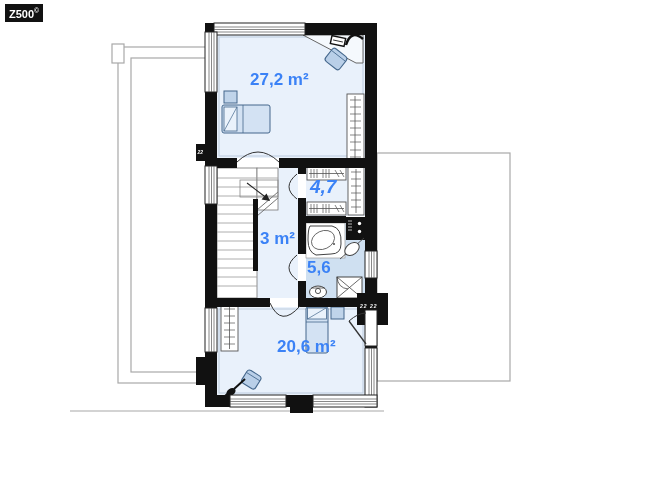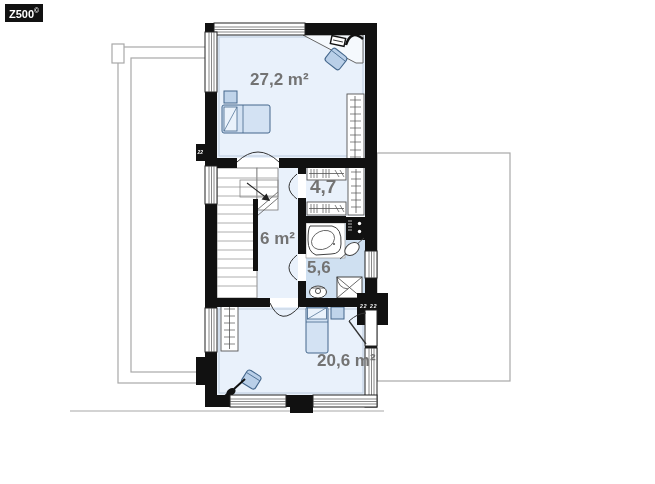--- a/index.html
+++ b/index.html
@@ -1,21 +1,21 @@
 <!DOCTYPE html>
 <html><head>
 <meta charset="utf-8">
 <style>
   html,body{margin:0;padding:0;background:#ffffff;}
   #stage{position:relative;width:655px;height:484px;background:#ffffff;overflow:hidden;
          font-family:"Liberation Sans",sans-serif;}
   .watermark{position:absolute;left:5px;top:4px;background:#111;color:#fff;
              font-size:11px;font-weight:bold;padding:1px 4px 2px 4px;line-height:12px;}
   .watermark sup{font-size:7px;}
-  .room-label{position:absolute;color:#737373;font-weight:bold;white-space:nowrap;
+  .room-label{position:absolute;color:#3b82f6;font-weight:bold;white-space:nowrap;
               font-size:17px;letter-spacing:0px;}
   .lbl-47{font-size:19px;}
   svg{position:absolute;left:0;top:0;}
 </style>
 </head>
 <body>
 
 <div id="stage">
 
   <svg width="655" height="484" viewBox="0 0 655 484">
@@ -289,17 +289,17 @@
       <g>
         <line x1="366" y1="344" x2="349" y2="321" stroke-width="1.3"></line>
         <path d="M349,321 Q358,313 366,313"></path>
       </g>
     </g>
   </svg>
 
   <div class="watermark"><span>Z500</span><sup>©</sup></div>
 
   <div class="room-label" style="left:250px;top:70px;">27,2 m²</div>
-  <div class="room-label lbl-47" style="left:310px;top:176px;">4,7</div>
-  <div class="room-label" style="left:260px;top:229px;">6 m²</div>
+  <div class="room-label lbl-47" style="left:310px;top:176px;font-style:italic;">4,7</div>
+  <div class="room-label" style="left:260px;top:229px;">3 m²</div>
   <div class="room-label" style="left:307px;top:258px;">5,6</div>
-  <div class="room-label" style="left:277px;top:351px;margin-left:40px;">20,6 m²</div>
+  <div class="room-label" style="left:277px;top:337px;">20,6 m²</div>
 </div>
 
 </body></html>

